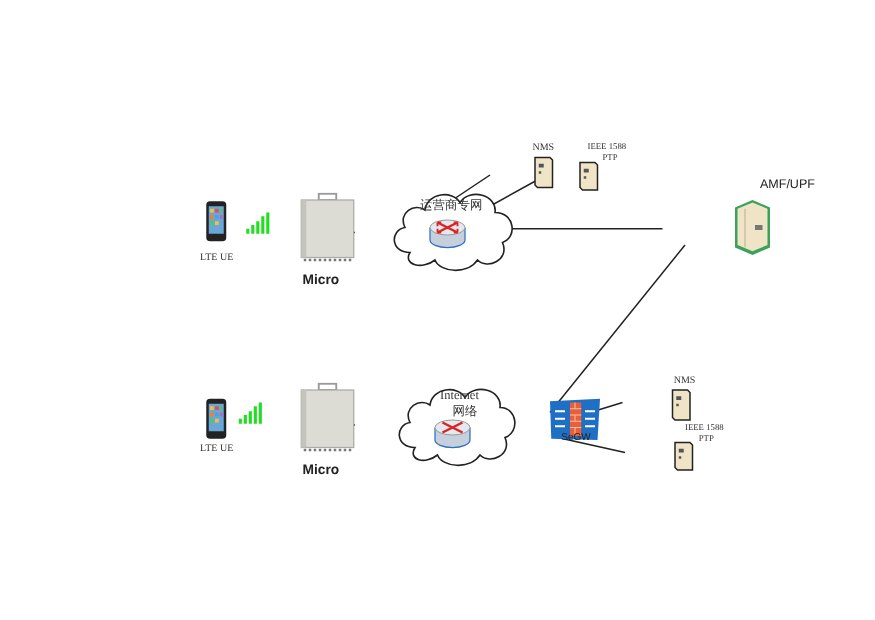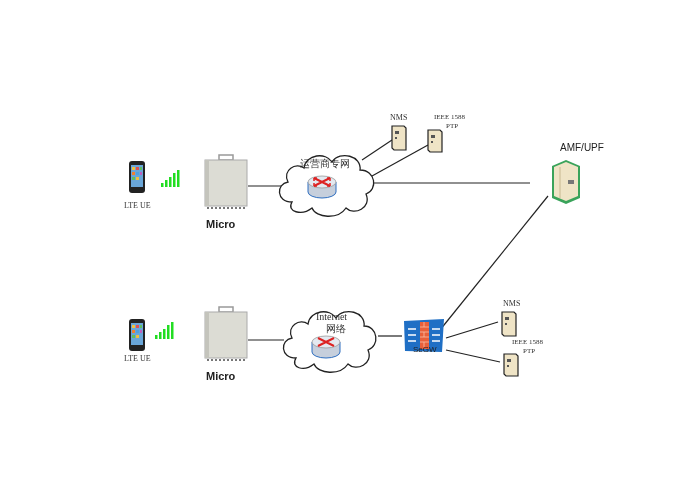--- a/index.html
+++ b/index.html
@@ -1,17 +1,17 @@
 <!DOCTYPE html>
 <html><head>
 <meta charset="utf-8">
 <style>
   html, body { margin:0; padding:0; background:#ffffff; }
   body { width:700px; height:496px; position:relative; overflow:hidden; font-family:"Liberation Sans", sans-serif; }
-  .abs { position:absolute; }
+  .abs { position:absolute;margin-left:36px; }
   .serif { font-family:"Liberation Serif", "DejaVu Serif", serif; color:#333; }
   .lbl-small { font-size:8px; }
   .lbl-bold { font-weight:bold; font-size:11px; color:#222; }
   svg.links { position:absolute; left:0; top:0; }
 </style>
 </head>
 <body>
 
 <svg class="links" width="700" height="496">
 
@@ -89,21 +89,21 @@
 <div class="abs serif" style="left:434px;top:113px;font-size:7px;">IEEE 1588</div>
 <div class="abs serif" style="left:446px;top:122px;font-size:7px;">PTP</div>
 <div class="abs" style="left:424px;top:128px;">
   <svg width="20" height="26">
     <path d="M4 2 L16 2 L18 4 L18 24 L6 24 L4 22 Z" fill="#efe4c6" stroke="#222" stroke-width="1.2"></path>
     <rect x="7" y="7" width="4" height="3" fill="#555"></rect>
       <rect x="7" y="13" width="2" height="2" fill="#555"></rect>
   </svg>
 </div>
 
-<div class="abs" style="left:560px;top:142px;font-size:10px;color:#222;">AMF/UPF</div>
+<div class="abs" style="left:572px;top:142px;font-size:10px;color:#222;">AMF/UPF</div>
 <div class="abs" style="left:550px;top:158px;">
   <svg width="32" height="48">
     <path d="M2 8 L16 2 L30 8 L30 40 L16 46 L2 40 Z" fill="#3aa35a"></path>
     <path d="M4 9 L16 4 L28 9 L28 38 L16 43 L4 38 Z" fill="#efe4c6"></path>
     <line x1="10" y1="9" x2="10" y2="40" stroke="#c8b890"></line>
     <rect x="18" y="22" width="6" height="4" fill="#777"></rect>
   </svg>
 </div>
 
 <div class="abs" style="left:128px;top:318px;width:18px;height:34px;">

